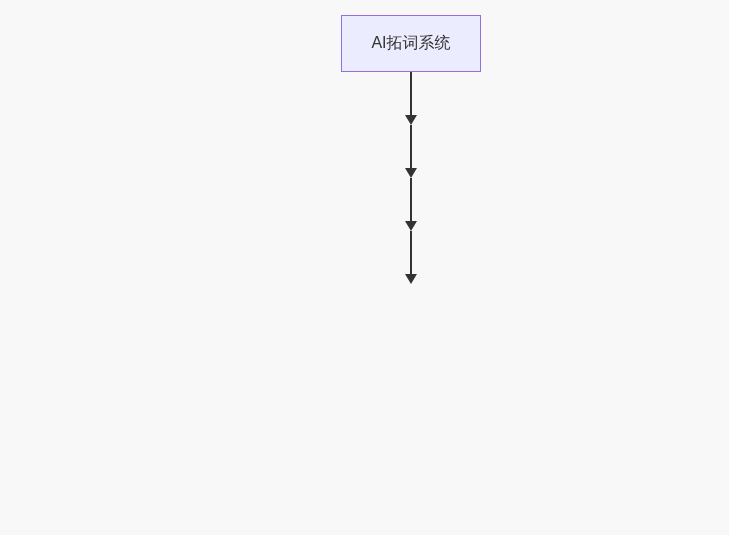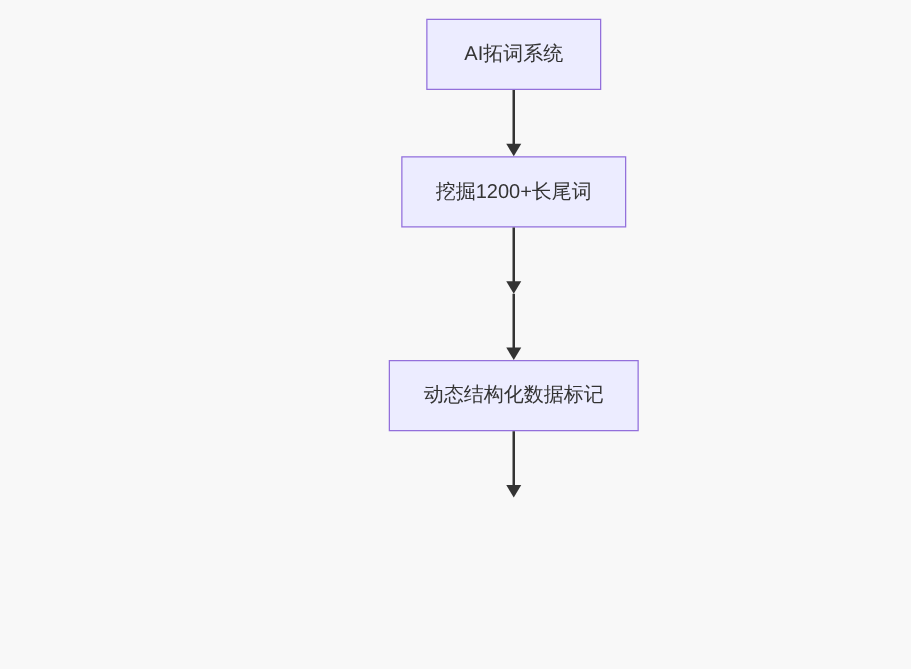--- a/index.html
+++ b/index.html
@@ -82,38 +82,32 @@
 
     <div class="node">
       <span>AI拓词系统</span>
     </div>
 
     <div class="edge">
       <div class="line"></div>
       <div class="head"></div>
     </div>
 
-    <div class="node">
-      <span>挖掘1200+长尾词</span>
-    </div>
 
     <div class="edge">
       <div class="line"></div>
       <div class="head"></div>
     </div>
 
 
     <div class="edge">
       <div class="line"></div>
       <div class="head"></div>
     </div>
 
-    <div class="node">
-      <span>动态结构化数据标记</span>
-    </div>
 
     <div class="edge">
       <div class="line"></div>
       <div class="head"></div>
     </div>
 
 
   </div>
 </div>
 

